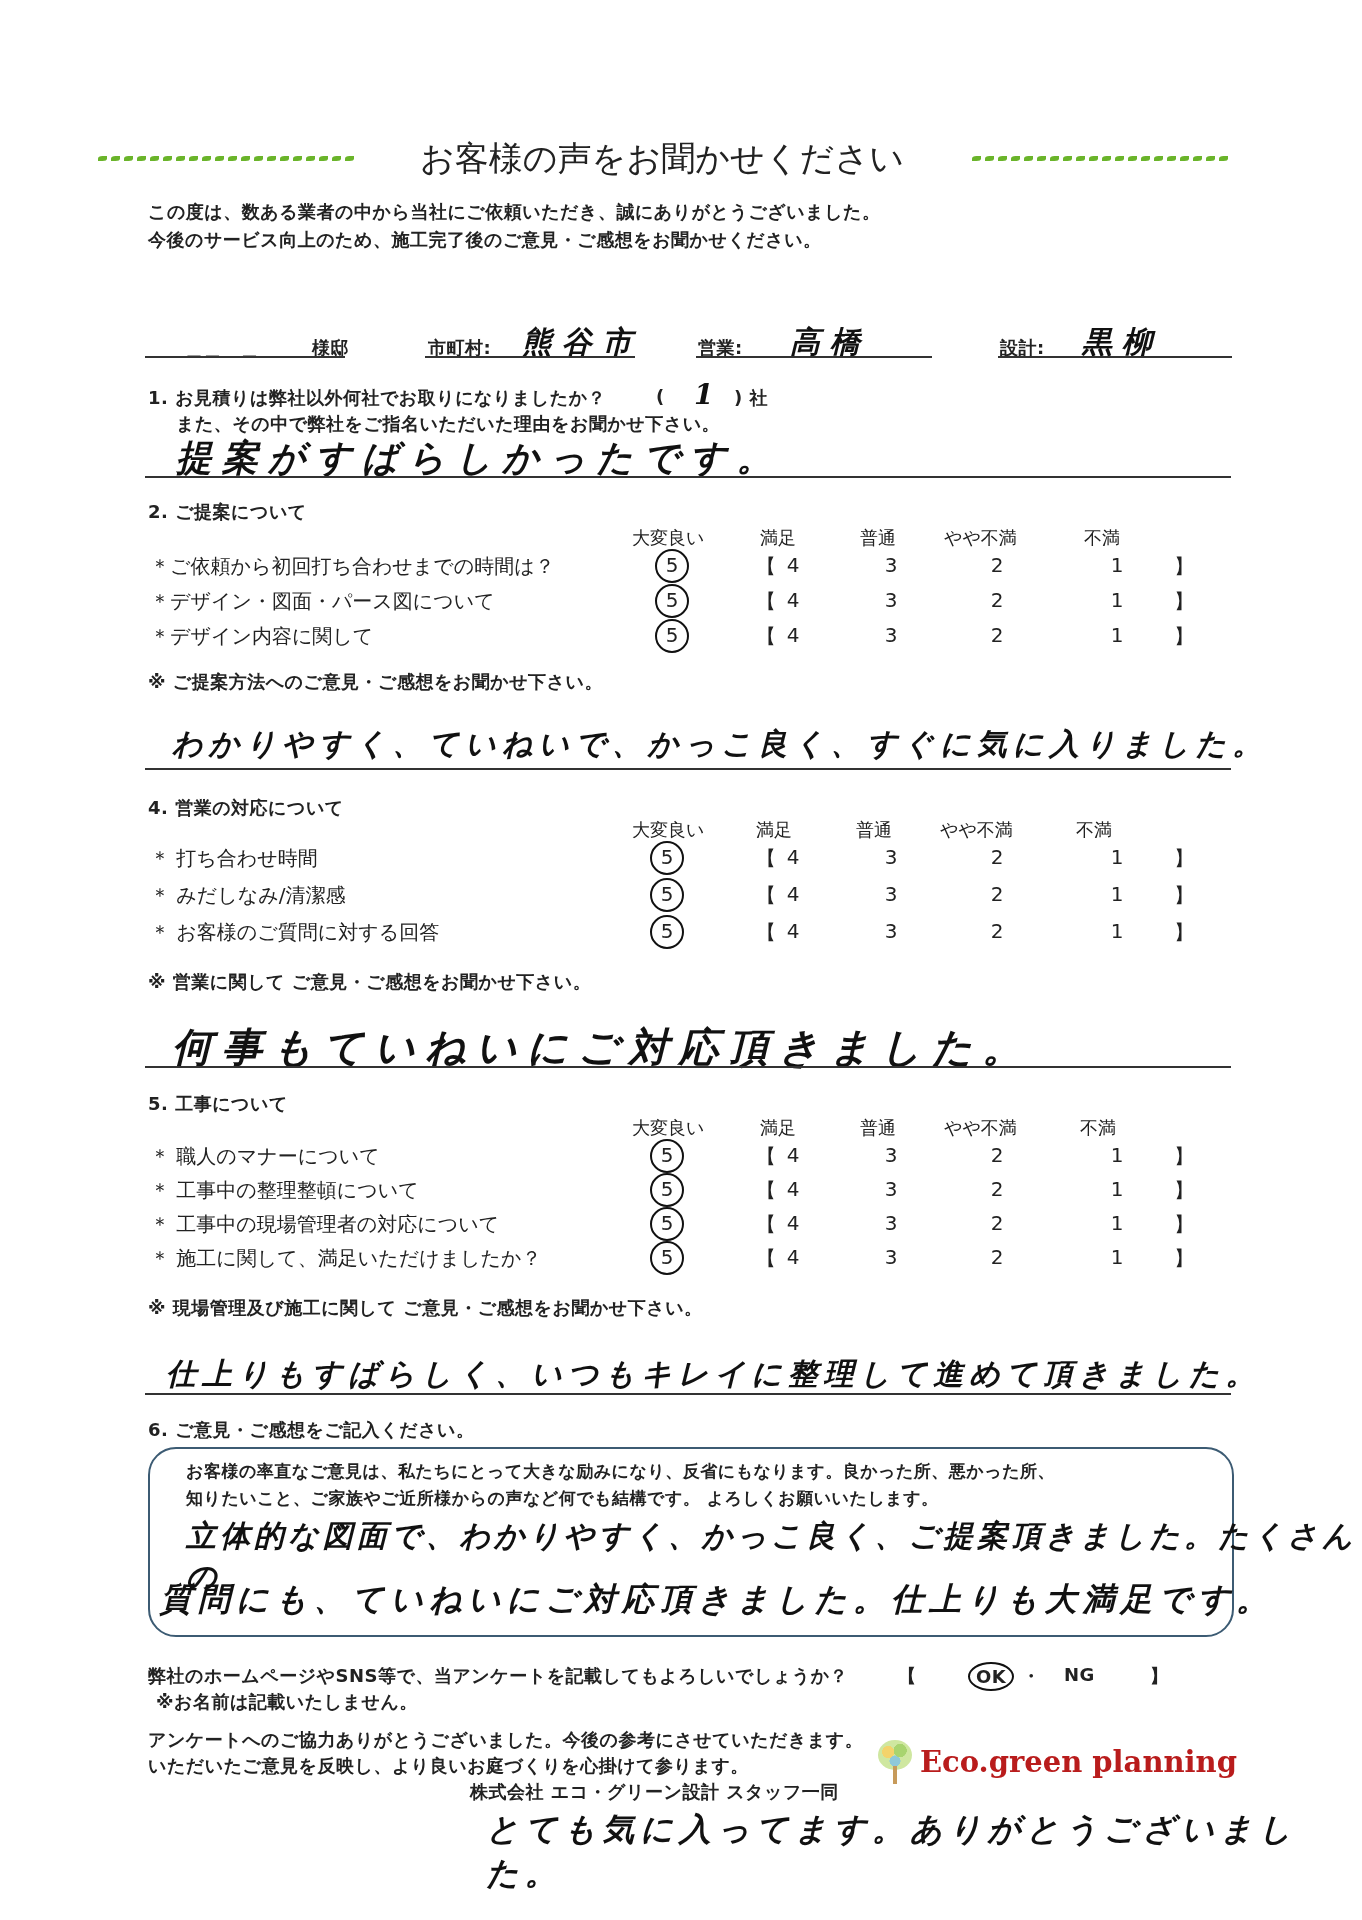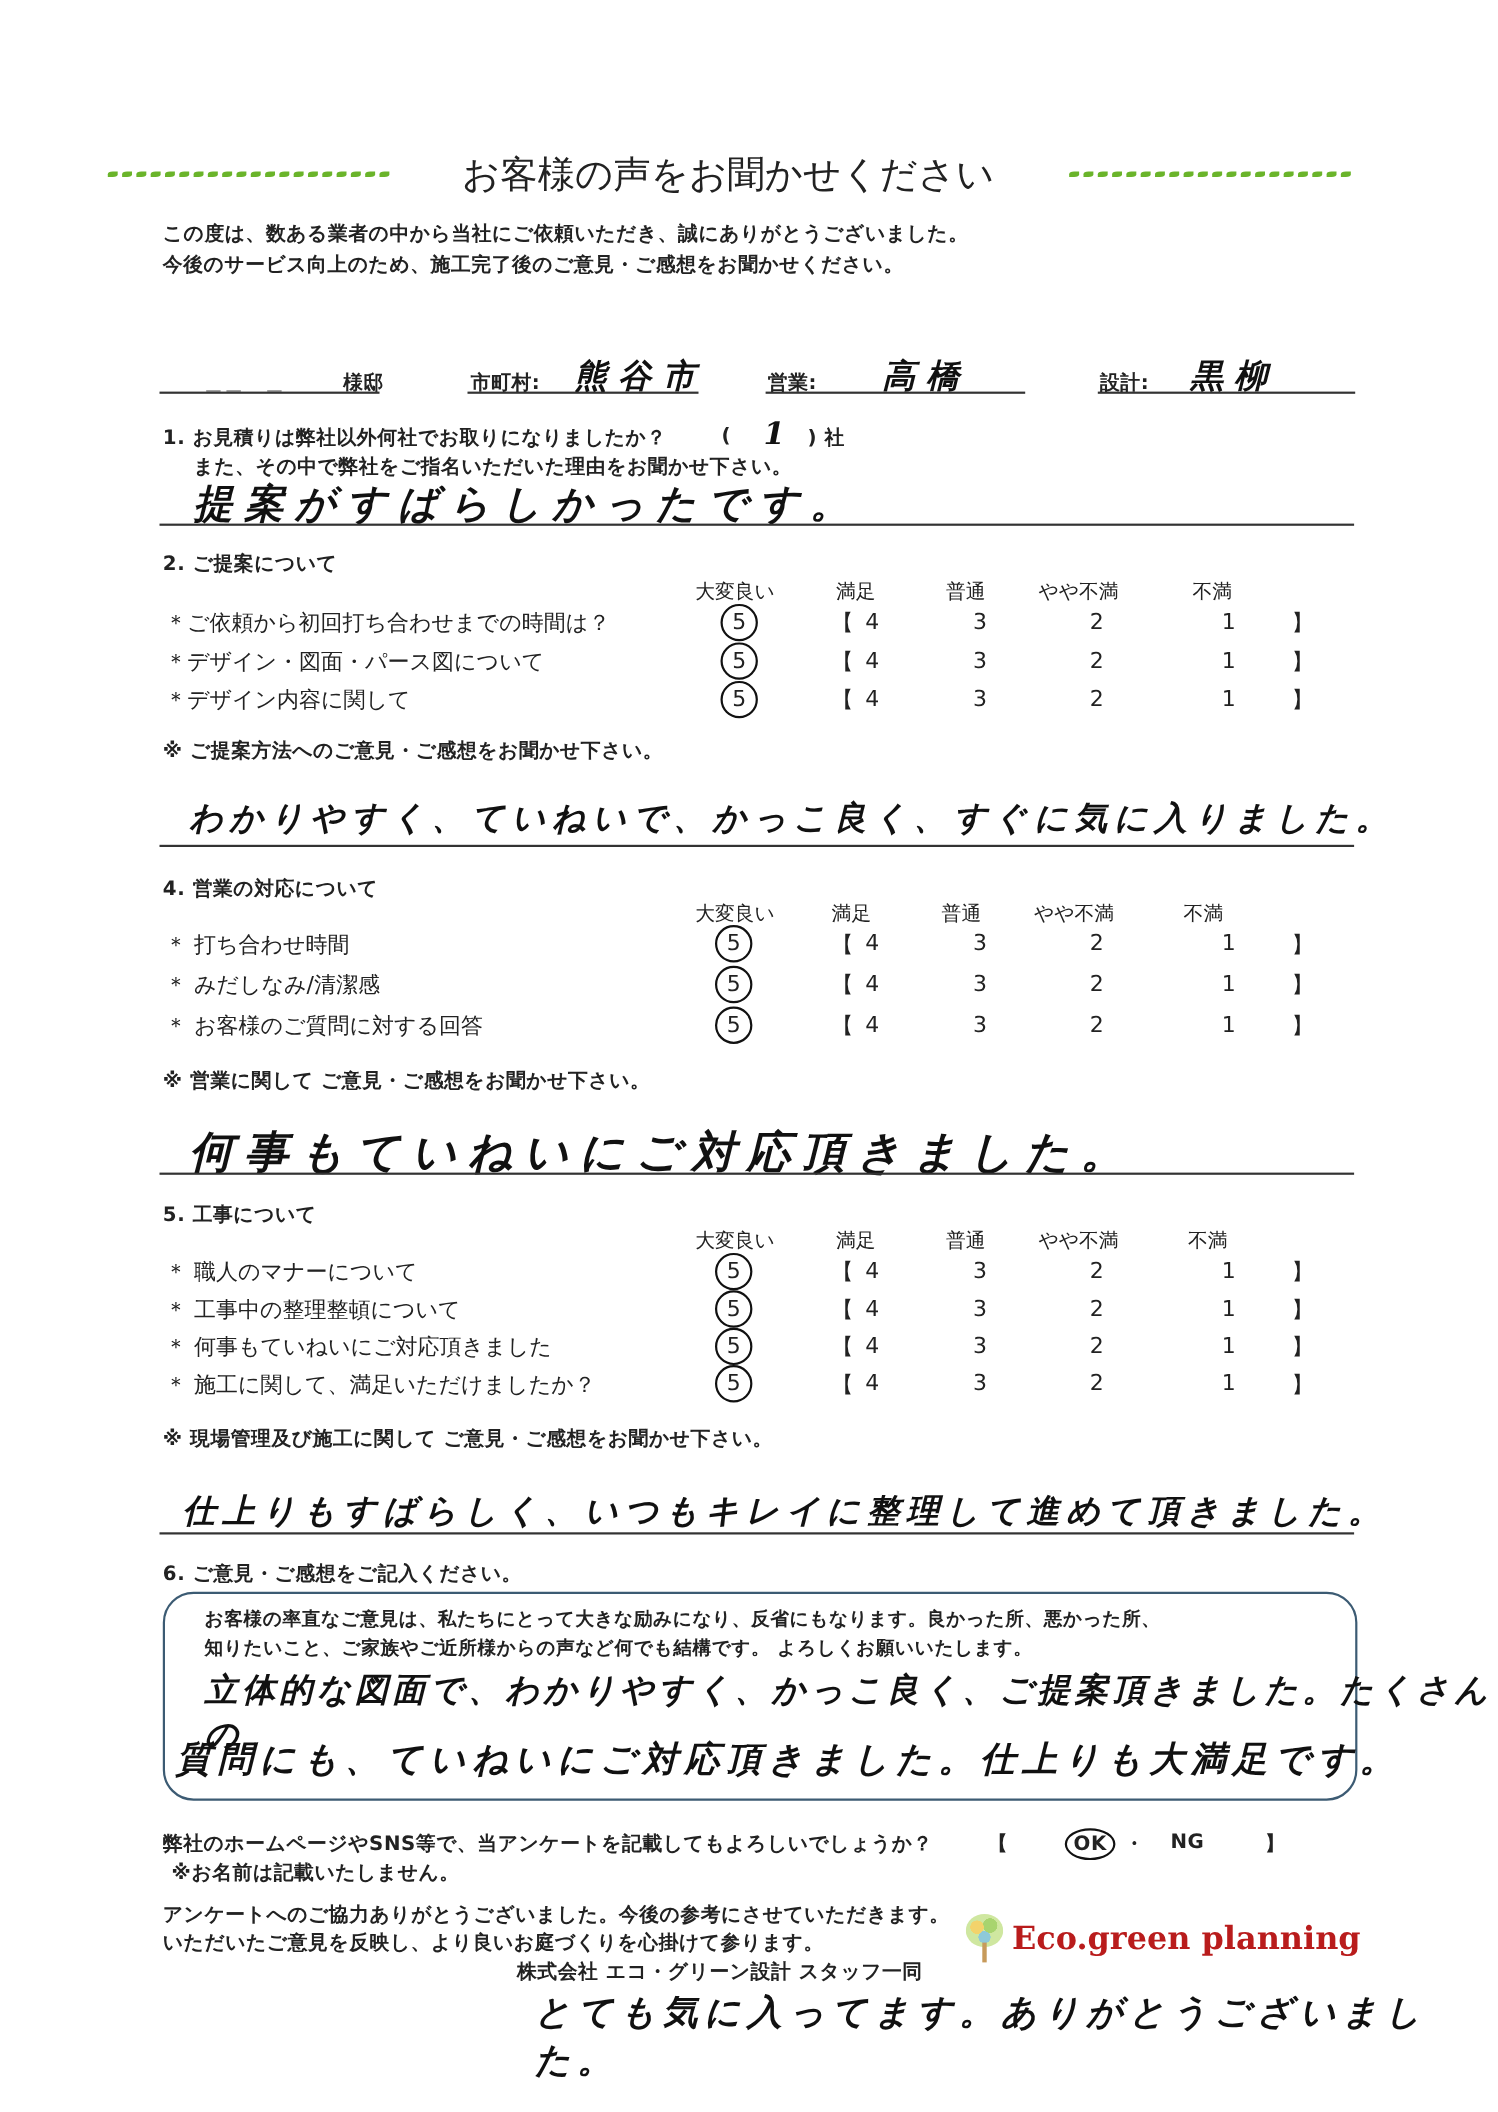--- a/index.html
+++ b/index.html
@@ -78,21 +78,21 @@
     <span class="leaf"></span>
 </div>
 <div class="abs print" style="left:148px;top:200px;">この度は、数ある業者の中から当社にご依頼いただき、誠にありがとうございました。</div>
 <div class="abs print" style="left:148px;top:228px;">今後のサービス向上のため、施工完了後のご意見・ご感想をお聞かせください。</div>
 
 <div class="abs print" style="left:185px;top:336px;color:#999;">＿＿　＿</div>
 <div class="abs print" style="left:312px;top:336px;">様邸</div>
 <div class="abs print" style="left:428px;top:336px;">市町村:</div>
 <div class="abs hand" style="left:522px;top:322px;font-size:30px;">熊谷市</div>
 <div class="abs print" style="left:698px;top:336px;">営業:</div>
-<div class="abs hand" style="left:790px;top:322px;font-size:30px;margin-left:12px;">高橋</div>
+<div class="abs hand" style="left:790px;top:322px;font-size:30px;">高橋</div>
 <div class="abs print" style="left:1000px;top:336px;">設計:</div>
 <div class="abs hand" style="left:1082px;top:322px;font-size:30px;">黒柳</div>
 <div class="abs rule" style="left:145px;top:356px;width:200px;"></div>
 <div class="abs rule" style="left:425px;top:356px;width:210px;"></div>
 <div class="abs rule" style="left:696px;top:356px;width:236px;"></div>
 <div class="abs rule" style="left:998px;top:356px;width:234px;"></div>
 
 <div class="abs print" style="left:148px;top:386px;">1.  お見積りは弊社以外何社でお取りになりましたか？</div>
 <div class="abs print" style="left:656px;top:386px;">(</div>
 <div class="abs hand" style="left:694px;top:378px;font-size:28px;">1</div>
@@ -204,21 +204,21 @@
   <span class="q">＊  工事中の整理整頓について</span>
   <span class="bl">【</span>
   <span class="opt circled" style="left:500px;">5</span>
   <span class="opt" style="left:628px;">4</span>
   <span class="opt" style="left:726px;">3</span>
   <span class="opt" style="left:832px;">2</span>
   <span class="opt" style="left:952px;">1</span>
   <span class="br">】</span>
 </div>
 <div class="rating-row" style="top:1211px;">
-  <span class="q">＊  何事もていねいにご対応頂きました</span>
+  <span class="q">＊  工事中の現場管理者の対応について</span>
   <span class="bl">【</span>
   <span class="opt circled" style="left:500px;">5</span>
   <span class="opt" style="left:628px;">4</span>
   <span class="opt" style="left:726px;">3</span>
   <span class="opt" style="left:832px;">2</span>
   <span class="opt" style="left:952px;">1</span>
   <span class="br">】</span>
 </div>
 <div class="rating-row" style="top:1245px;">
   <span class="q">＊  施工に関して、満足いただけましたか？</span>

